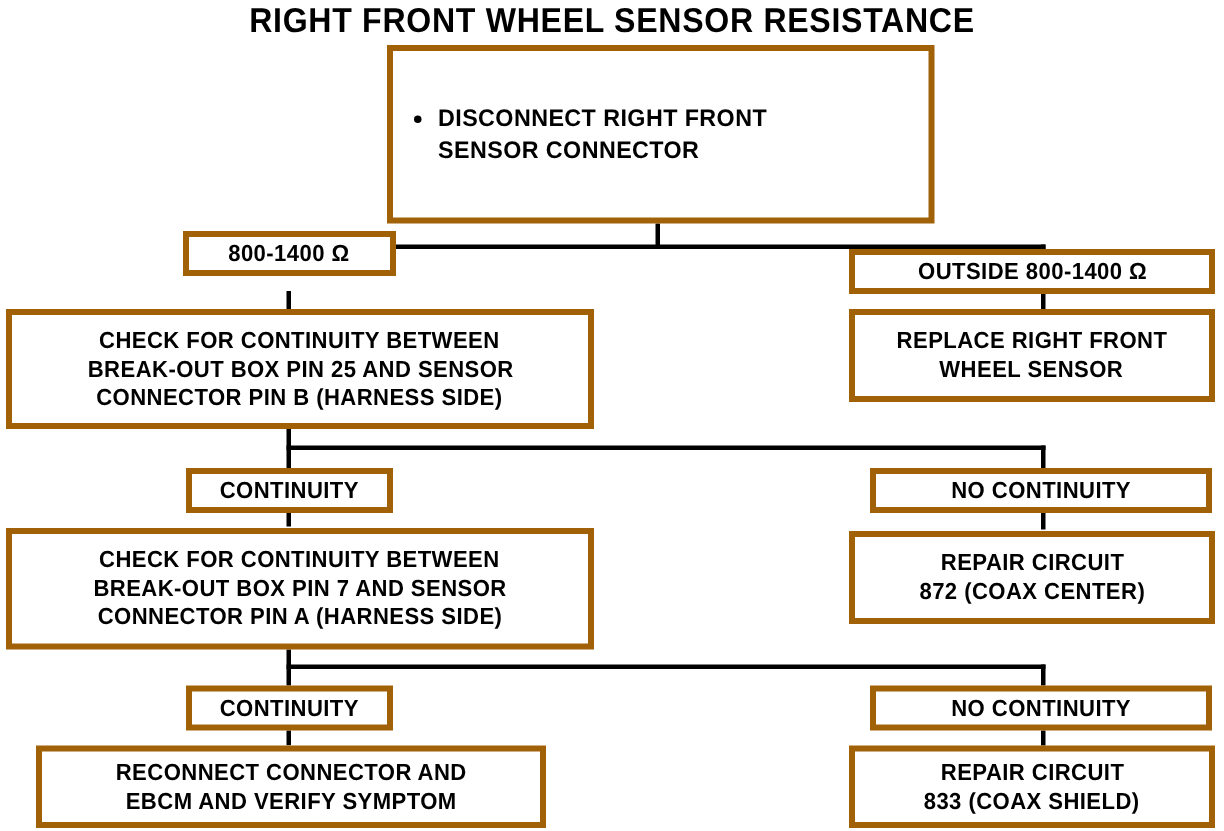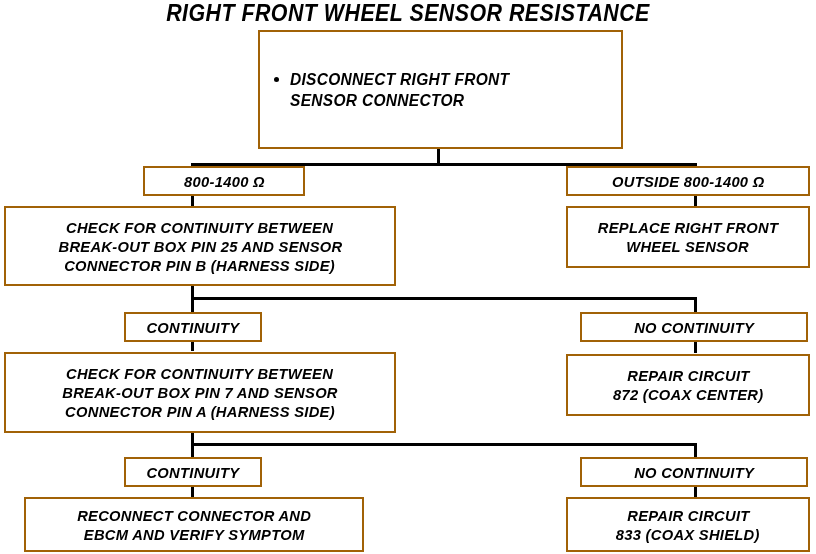--- a/index.html
+++ b/index.html
@@ -2,39 +2,39 @@
 <html><head>
 <meta charset="utf-8">
 <style>
   html,body{margin:0;padding:0;background:#ffffff;}
   body{
     width:816px;height:554px;position:relative;overflow:hidden;
     font-family:"Liberation Sans","DejaVu Sans",sans-serif;
     color:#000000;
     -webkit-font-smoothing:none;
   }
-  #stage{position:absolute;left:0;top:0;width:816px;height:554px;font-style:italic;}
+  #stage{position:absolute;left:0;top:0;width:816px;height:554px;}
 
   
   .title{
     position:absolute;left:0;top:0;width:816px;
     text-align:center;
     font-size:23px;font-weight:bold;letter-spacing:0.5px;
     line-height:26px;
     font-stretch:condensed;
     transform:scaleX(0.93);transform-origin:center top;
     white-space:nowrap;
   }
 
   
   .box{
     position:absolute;
     box-sizing:border-box;
     background:#ffffff;
-    border:2px solid #a16207;
+    border:4px solid #a16207;
     display:flex;
     flex-direction:column;
     align-items:center;
     justify-content:center;
     text-align:center;
     font-weight:bold;
     letter-spacing:0.3px;
     line-height:19px;
     font-size:15.5px;
     padding:2px 4px;
@@ -100,21 +100,21 @@
   <div class="vline" style="left:694px;top:486px;height:12px;"></div>
 
   <div class="box bulleted" style="left:258px;top:30px;width:365px;height:119px;">
     <div class="bullet-item">
       <span class="dot"></span>
       <span class="ln">DISCONNECT RIGHT FRONT</span>
       <span class="ln">SENSOR CONNECTOR</span>
     </div>
   </div>
 
-  <div class="box" style="left:122px;top:166px;width:162px;height:30px;margin-left:21px;">
+  <div class="box" style="left:122px;top:154px;width:142px;height:30px;">
     <span class="ln">800-1400 Ω</span>
   </div>
 
   <div class="box" style="left:566px;top:166px;width:244px;height:30px;">
     <span class="ln">OUTSIDE 800-1400 Ω</span>
   </div>
 
   <div class="box" style="left:4px;top:206px;width:392px;height:80px;">
     <span class="ln">CHECK FOR CONTINUITY BETWEEN</span>
     <span class="ln">BREAK-OUT BOX PIN 25 AND SENSOR</span>

